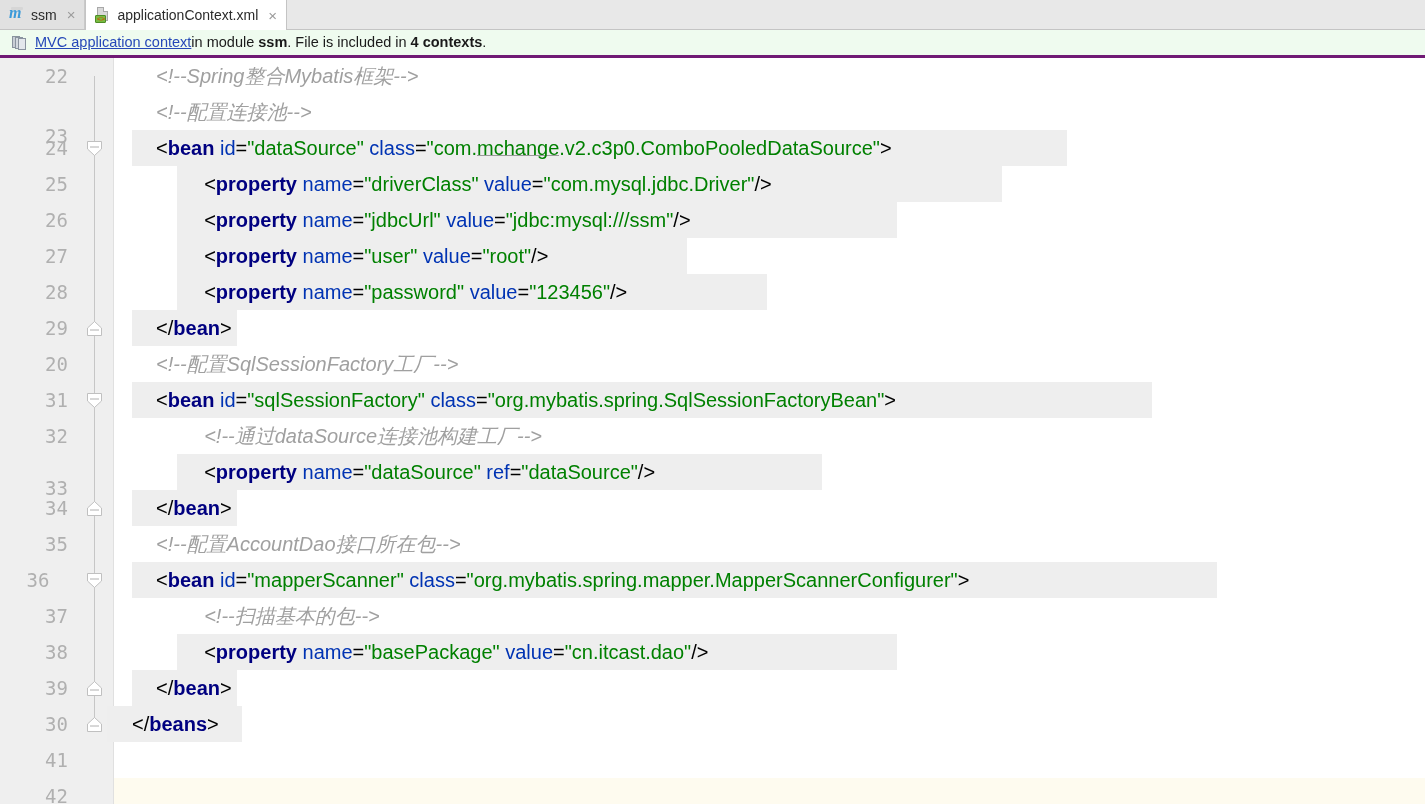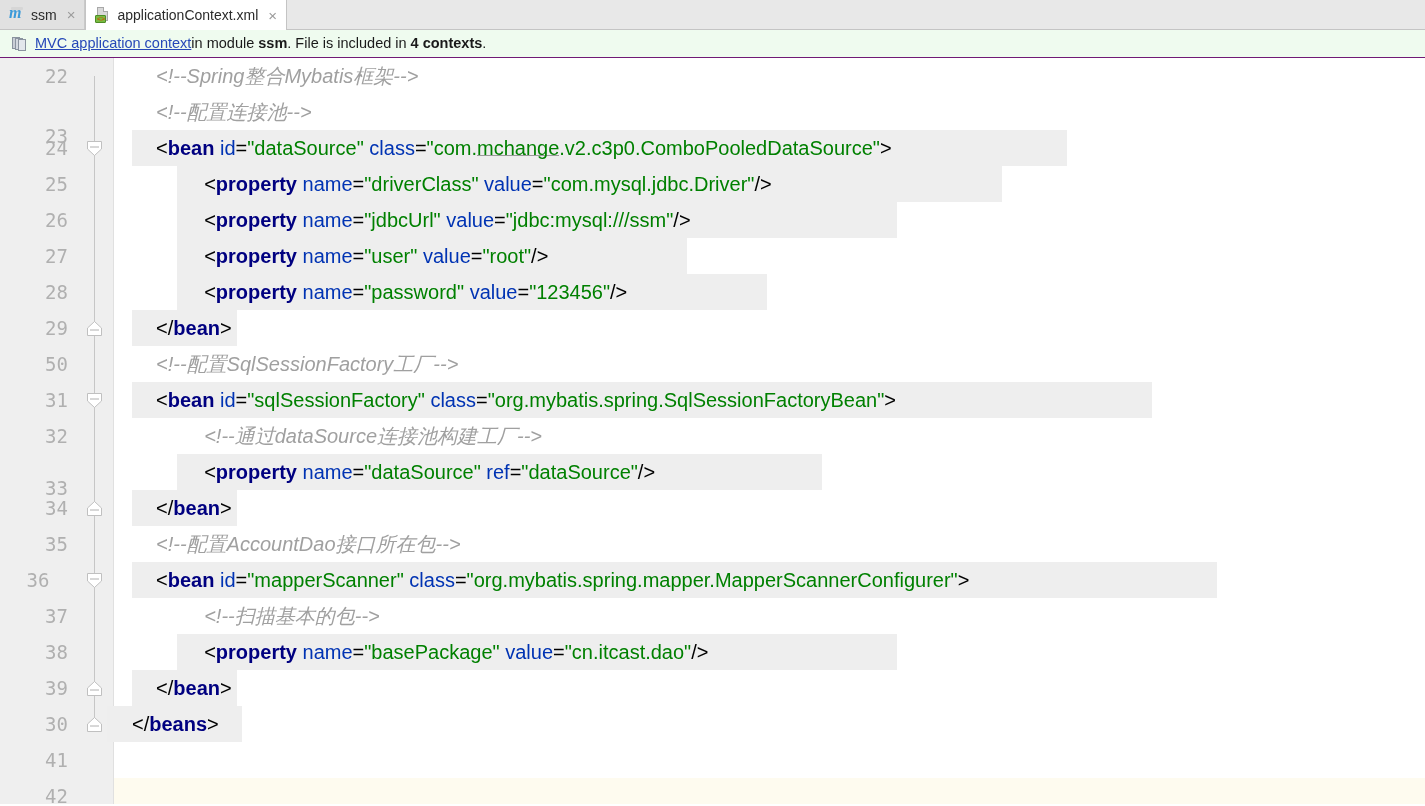--- a/index.html
+++ b/index.html
@@ -119,21 +119,21 @@
     text-align: center;
     color: #c25b12;
     font-family: "DejaVu Sans Mono", monospace;
     font-weight: bold;
   }
 
   
   .notifbar {
     height: 28px;
     background: #effbef;
-    border-bottom: 1px solid #701a75;
+    border-bottom: 3px solid #701a75;
     display: flex;
     align-items: center;
     padding-left: 12px;
     box-sizing: border-box;
     font-size: 14.5px;
     color: #1a1a1a;
     gap: 7px;
   }
   .icon-contexts {
     width: 16px; height: 16px;
@@ -284,21 +284,21 @@
     <div class="curline" style="left: 0px; width: 1425px; top: 720px;"></div>
       <div class="gutter" id="gutter">
         <div class="lnum" style="top: 0px;">22</div>
         <div class="lnum" style="top: 40px; margin-top: 20px;">23</div>
         <div class="lnum" style="top: 72px;">24</div>
         <div class="lnum" style="top: 108px;">25</div>
         <div class="lnum" style="top: 144px;">26</div>
         <div class="lnum" style="top: 180px;">27</div>
         <div class="lnum" style="top: 216px;">28</div>
         <div class="lnum" style="top: 252px;">29</div>
-        <div class="lnum" style="top: 288px;">50</div>
+        <div class="lnum" style="top: 288px;">20</div>
         <div class="lnum" style="top: 324px;">31</div>
         <div class="lnum" style="top: 360px;">32</div>
         <div class="lnum" style="top: 412px;">33</div>
         <div class="lnum" style="top: 432px;">34</div>
         <div class="lnum" style="top: 468px;">35</div>
         <div class="lnum" style="top: 504px; text-align: center;">36</div>
         <div class="lnum" style="top: 540px;">37</div>
         <div class="lnum" style="top: 576px;">38</div>
         <div class="lnum" style="top: 612px;">39</div>
         <div class="lnum" style="top: 648px;">30</div>

